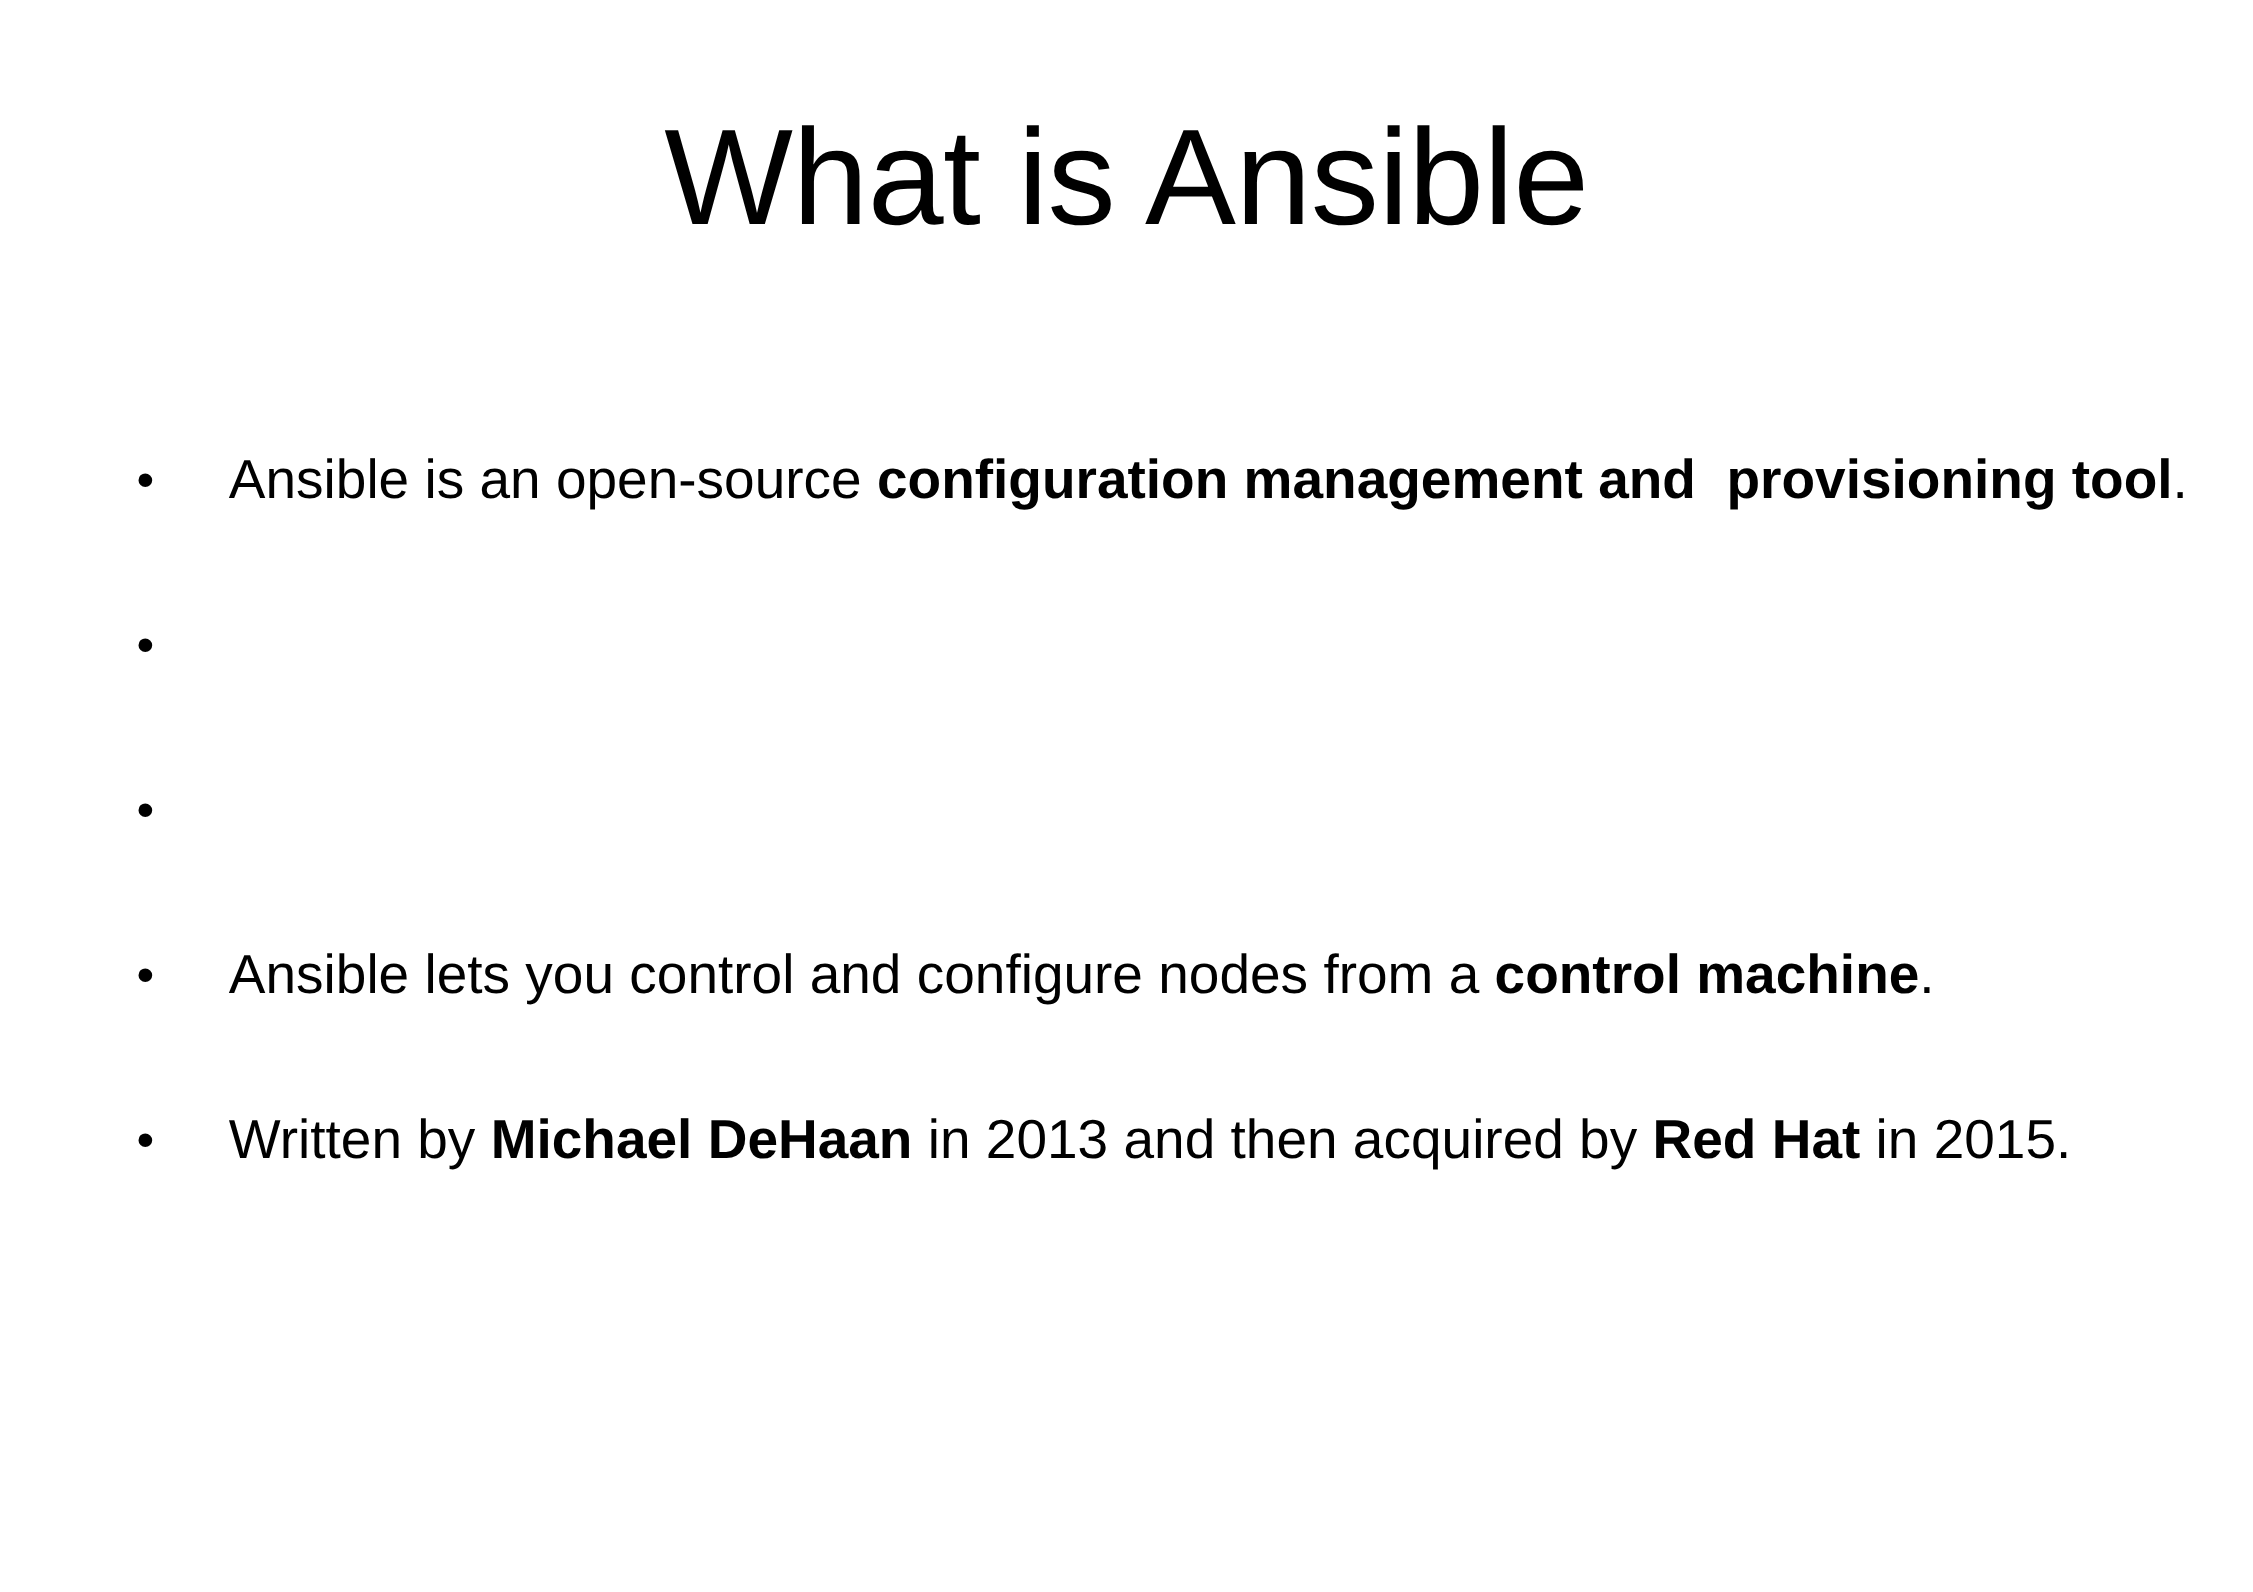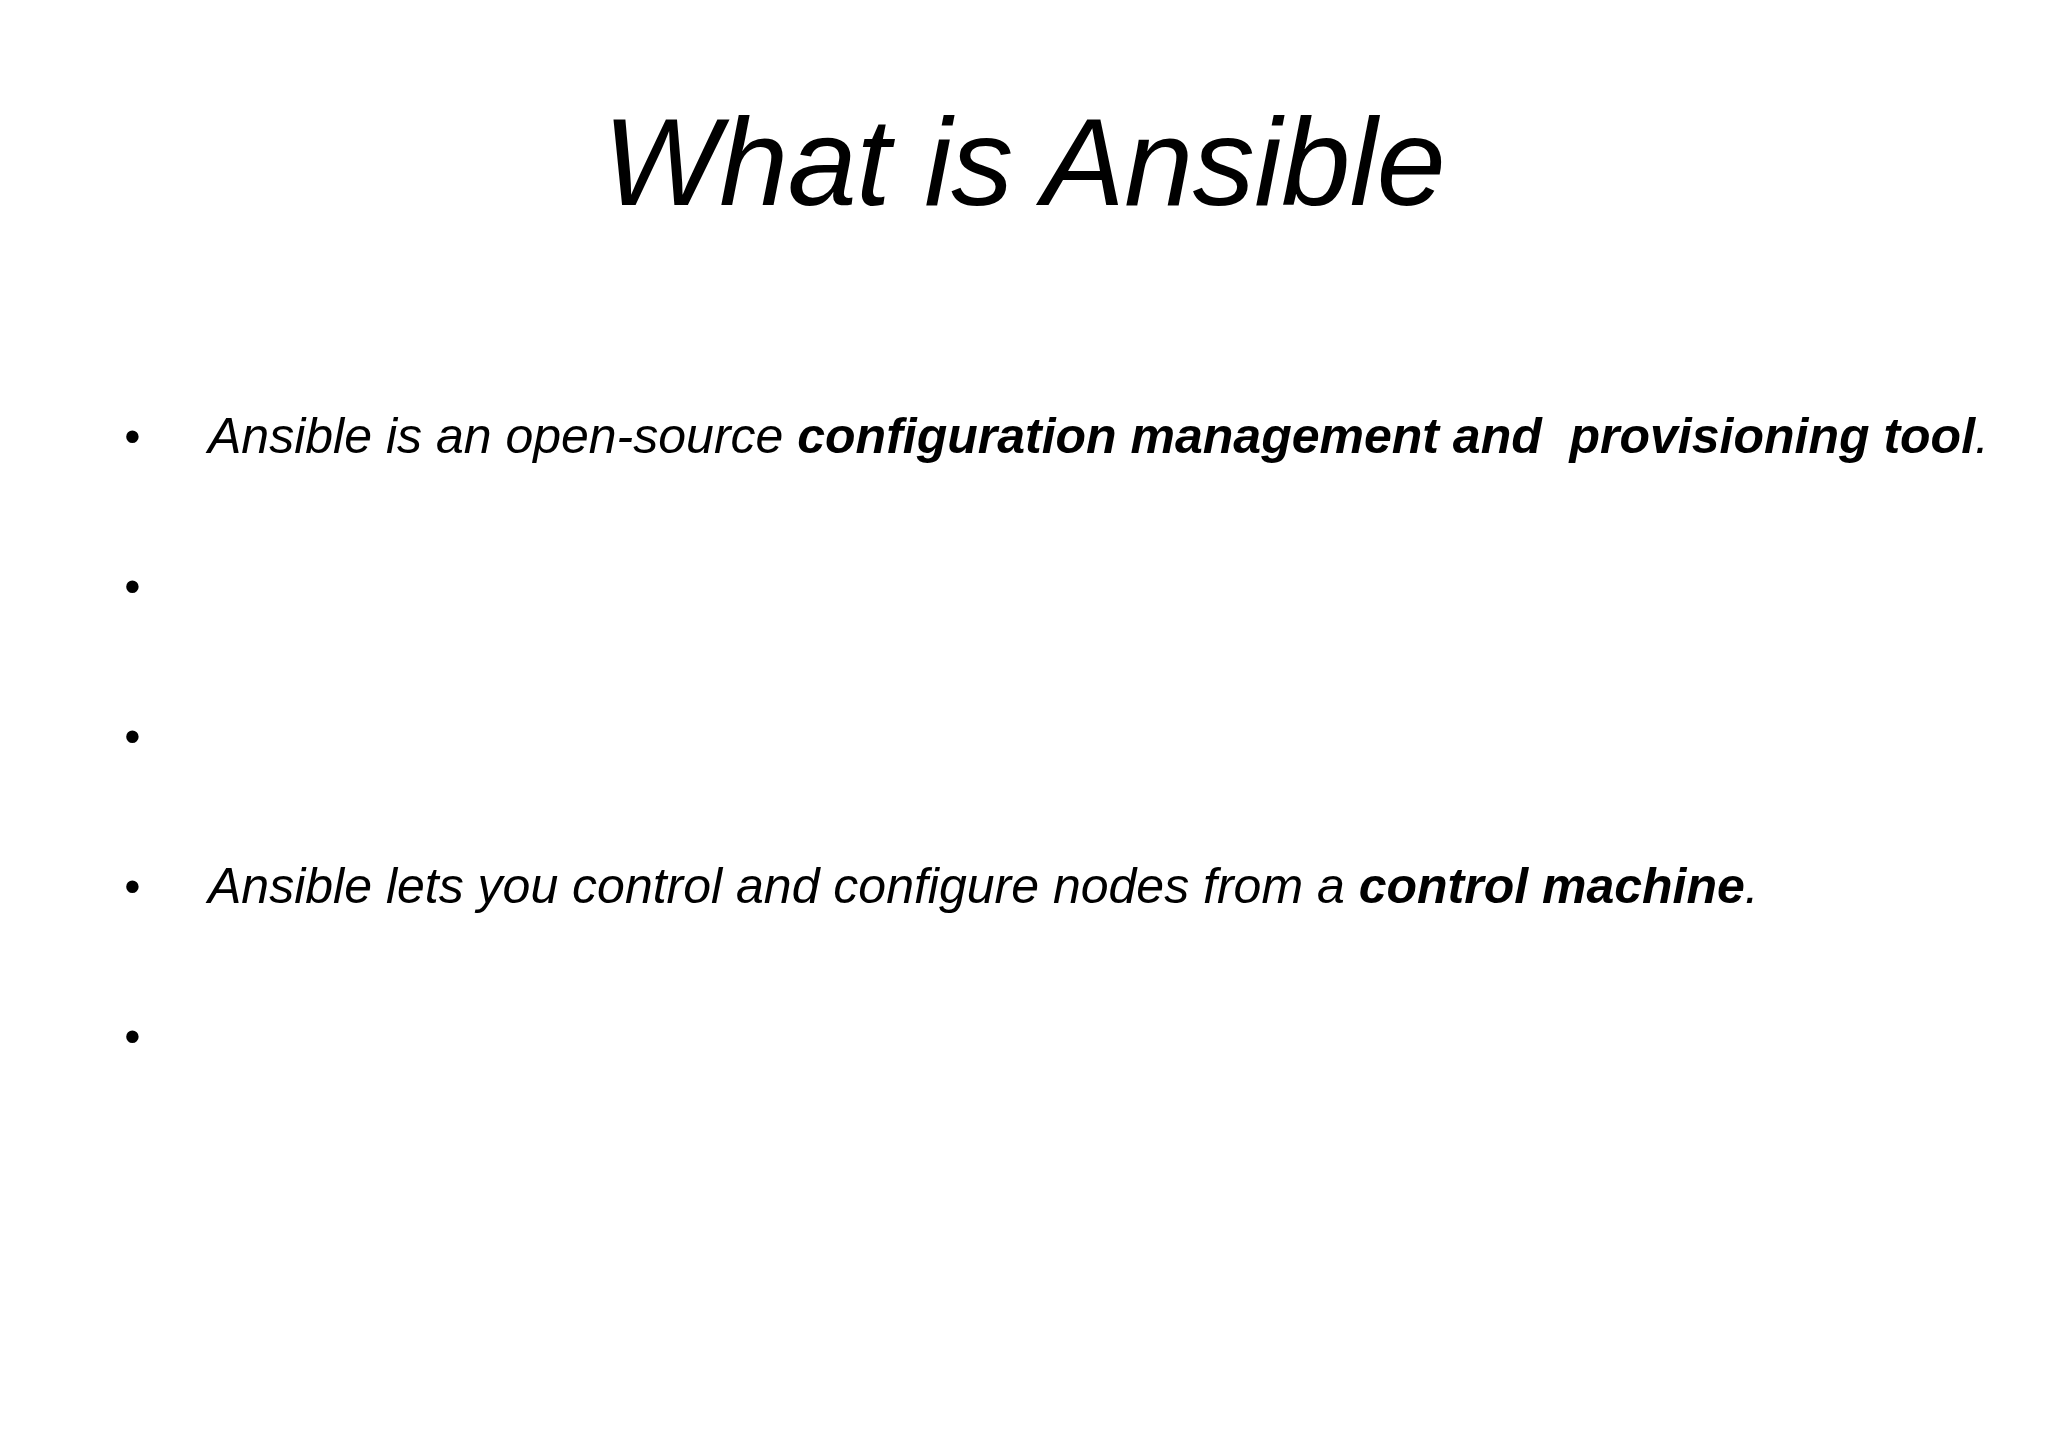--- a/index.html
+++ b/index.html
@@ -14,21 +14,20 @@
     font-family: "Liberation Sans", sans-serif;
     color: #000000;
     -webkit-font-smoothing: antialiased;
   }
 
   .slide {
     position: relative;
     width: 2048px;
     height: 1447px;
     background: #ffffff;
-    font-style: italic;
   }
 
   
   .slide-title {
     position: absolute;
     left: 0;
     top: 96px;
     width: 2048px;
     text-align: center;
     font-family: "Liberation Sans", sans-serif;
@@ -107,17 +106,18 @@
       <span class="bullet-marker">•</span>
     </div>
 
     <div class="bullet-row">
       <span class="bullet-marker">•</span>
       <span class="bullet-text"><span class="r">Ansible lets you control and configure nodes from a </span><span class="b">control machine</span><span class="r">.</span></span>
     </div>
 
     <div class="bullet-row">
       <span class="bullet-marker">•</span>
+      <span class="bullet-text"><span class="r">Written by </span><span class="b">Michael DeHaan</span><span class="r"> in 2013 and then acquired by </span><span class="b">Red Hat</span><span class="r"> in 2015.</span></span>
     </div>
 
   </div>
 
 </div>
 
 </body></html>

